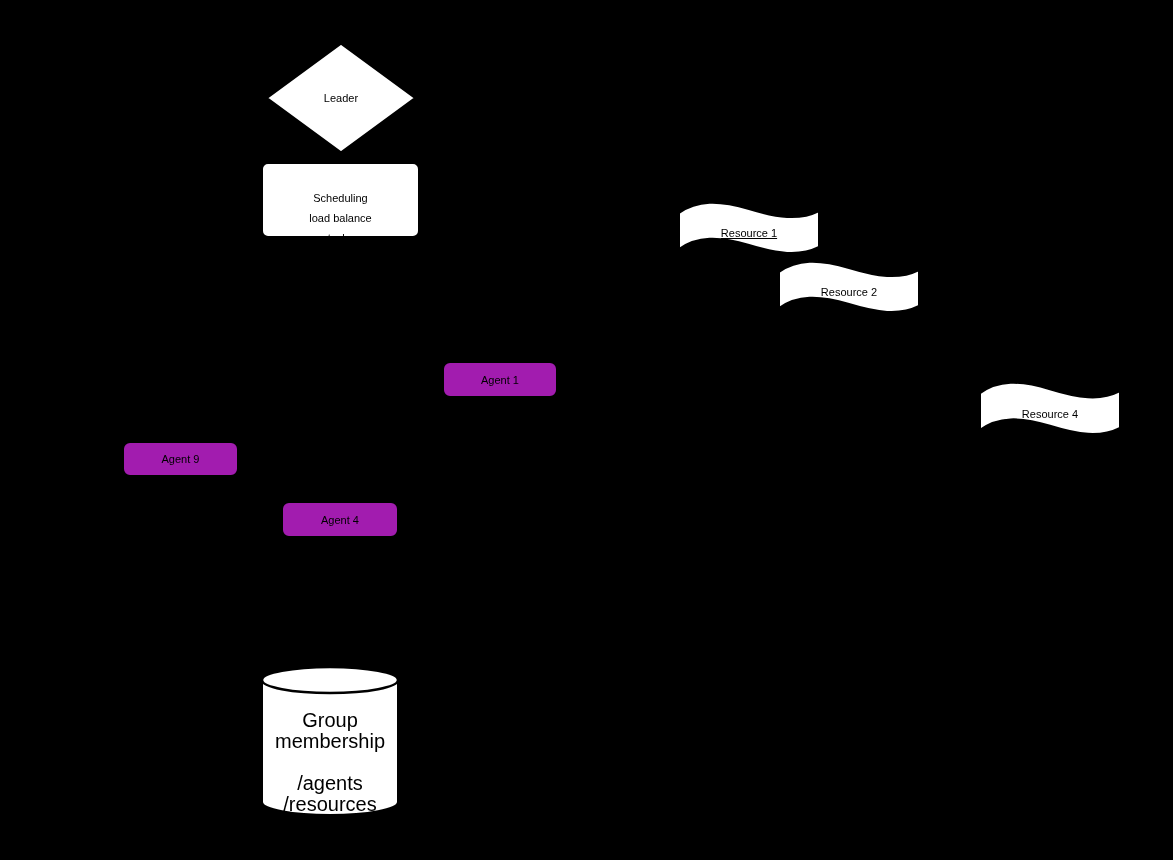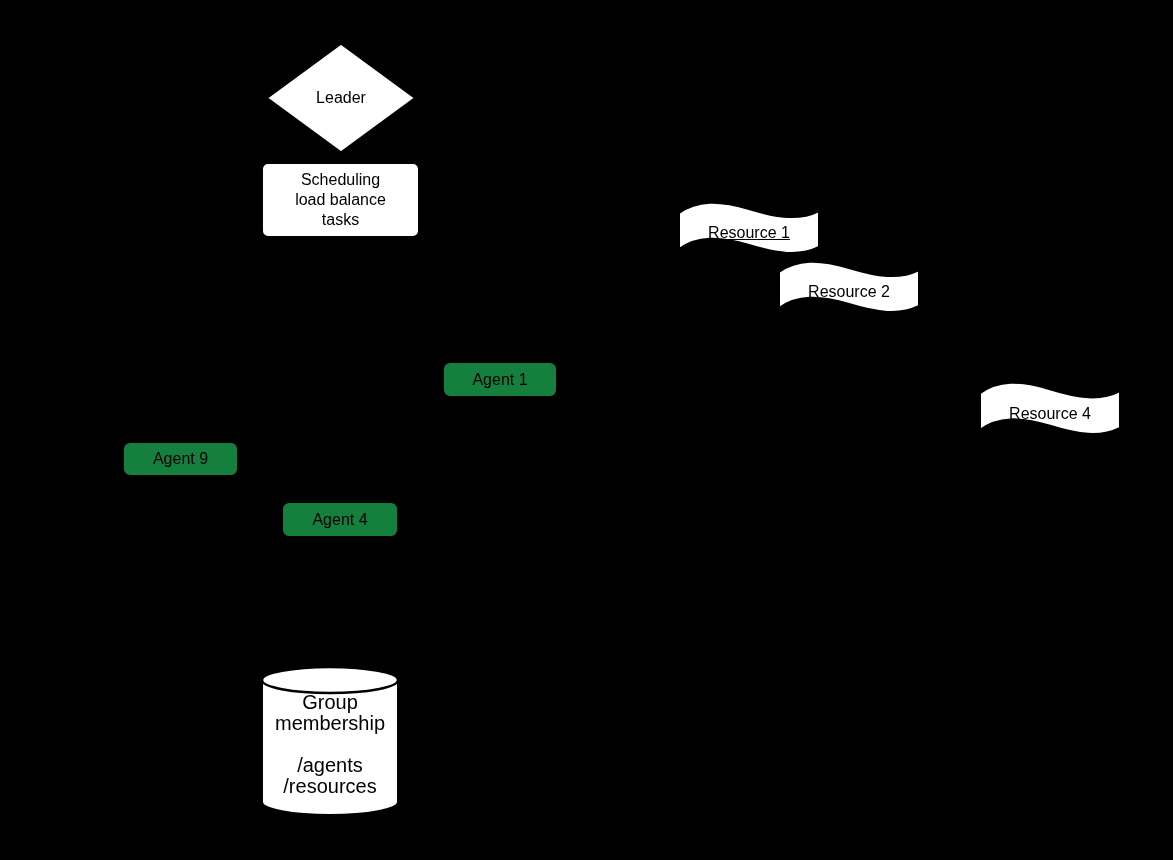--- a/index.html
+++ b/index.html
@@ -30,42 +30,42 @@
     stroke-width: 2;
   }
   .label {
     position: relative;
     width: 100%;
     height: 100%;
     display: flex;
     align-items: center;
     justify-content: center;
     text-align: center;
-    font-size: 16px;
+    font-size: 11px;
     line-height: 20px;
     color: #000000;
   }
-  .multiline { white-space: pre-line; }
+  .multiline { white-space: pre-line; margin-top: 18px; }
 
   
   #n-leader { left: 264px; top: 41px; width: 154px; height: 114px; }
   #n-leader .shape-path { stroke-width: 3; stroke-linejoin: round; }
 
   
   #n-sched {
     left: 261px; top: 162px; width: 159px; height: 76px;
     background: #ffffff;
     border: 2px solid #000000;
     border-radius: 7px;
     box-sizing: border-box;
   }
 
   
   .agent-box {
-    background: #15803d;
+    background: #a21caf;
     border: 2px solid #000000;
     border-radius: 8px;
     box-sizing: border-box;
   }
   #n-agent1 { left: 442px; top: 361px; width: 116px; height: 37px; }
   #n-agent3 { left: 122px; top: 441px; width: 117px; height: 36px; }
   #n-agent2 { left: 281px; top: 501px; width: 118px; height: 37px; }
 
   
   #n-r1 { left: 679px; top: 199px; width: 140px; height: 58px; text-decoration: underline; }

